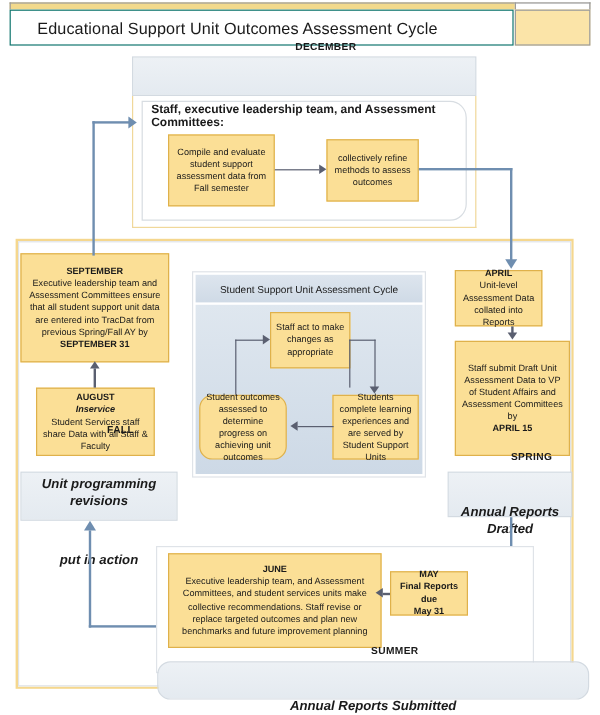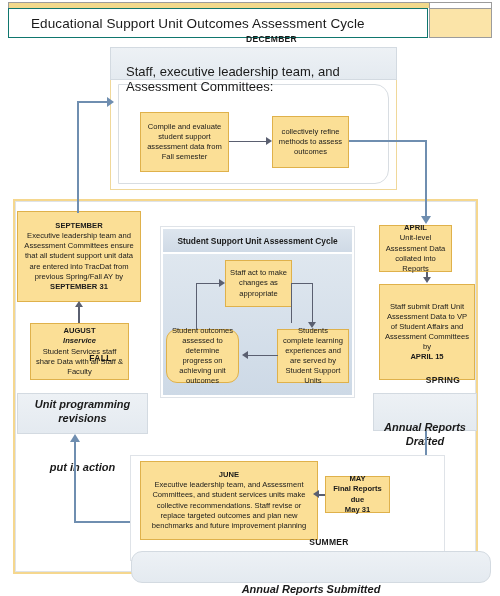--- a/index.html
+++ b/index.html
@@ -96,22 +96,22 @@
     border: 1px solid #f0d89a;
     border-top: none;
   }
   #december-inner {
     left: 118px; top: 84px; width: 271px; height: 100px;
     background: #ffffff;
     border: 1px solid #d8dde2;
     border-radius: 0 14px 14px 0;
   }
   #december-heading {
-    left: 126px; top: 72px; width: 260px; height: 14px;
-    font-size: 13px; font-weight: normal;
+    left: 126px; top: 90px; width: 260px; height: 14px;
+    font-size: 10px; font-weight: bold;
     display: flex; align-items: center;
   }
   #dec-box-1 {
     left: 140px; top: 112px; width: 89px; height: 60px;
   }
   #dec-box-2 {
     left: 272px; top: 116px; width: 77px; height: 52px;
   }
 
   
@@ -122,21 +122,21 @@
   
   #center-outer {
     left: 160px; top: 226px; width: 195px; height: 172px;
     border: 1px solid #dfe3e8;
     background: #ffffff;
   }
   #center-header {
     left: 163px; top: 229px; width: 189px; height: 23px;
     background: linear-gradient(to bottom, #dde5ee 0%, #cfdae6 100%);
     display: flex; align-items: center; justify-content: center;
-    font-size: 8.4px; font-weight: bold;
+    font-size: 8.4px; font-weight: normal;
   }
   #center-body {
     left: 163px; top: 254px; width: 189px; height: 141px;
     background: linear-gradient(to bottom, #dfe7ef 0%, #cdd9e6 100%);
   }
   #cyc-top   { left: 225px; top: 260px; width: 67px; height: 47px; }
   #cyc-right { left: 277px; top: 329px; width: 72px; height: 54px; }
   #cyc-left  { left: 166px; top: 329px; width: 73px; height: 54px; border-radius: 11px; }
 
   

